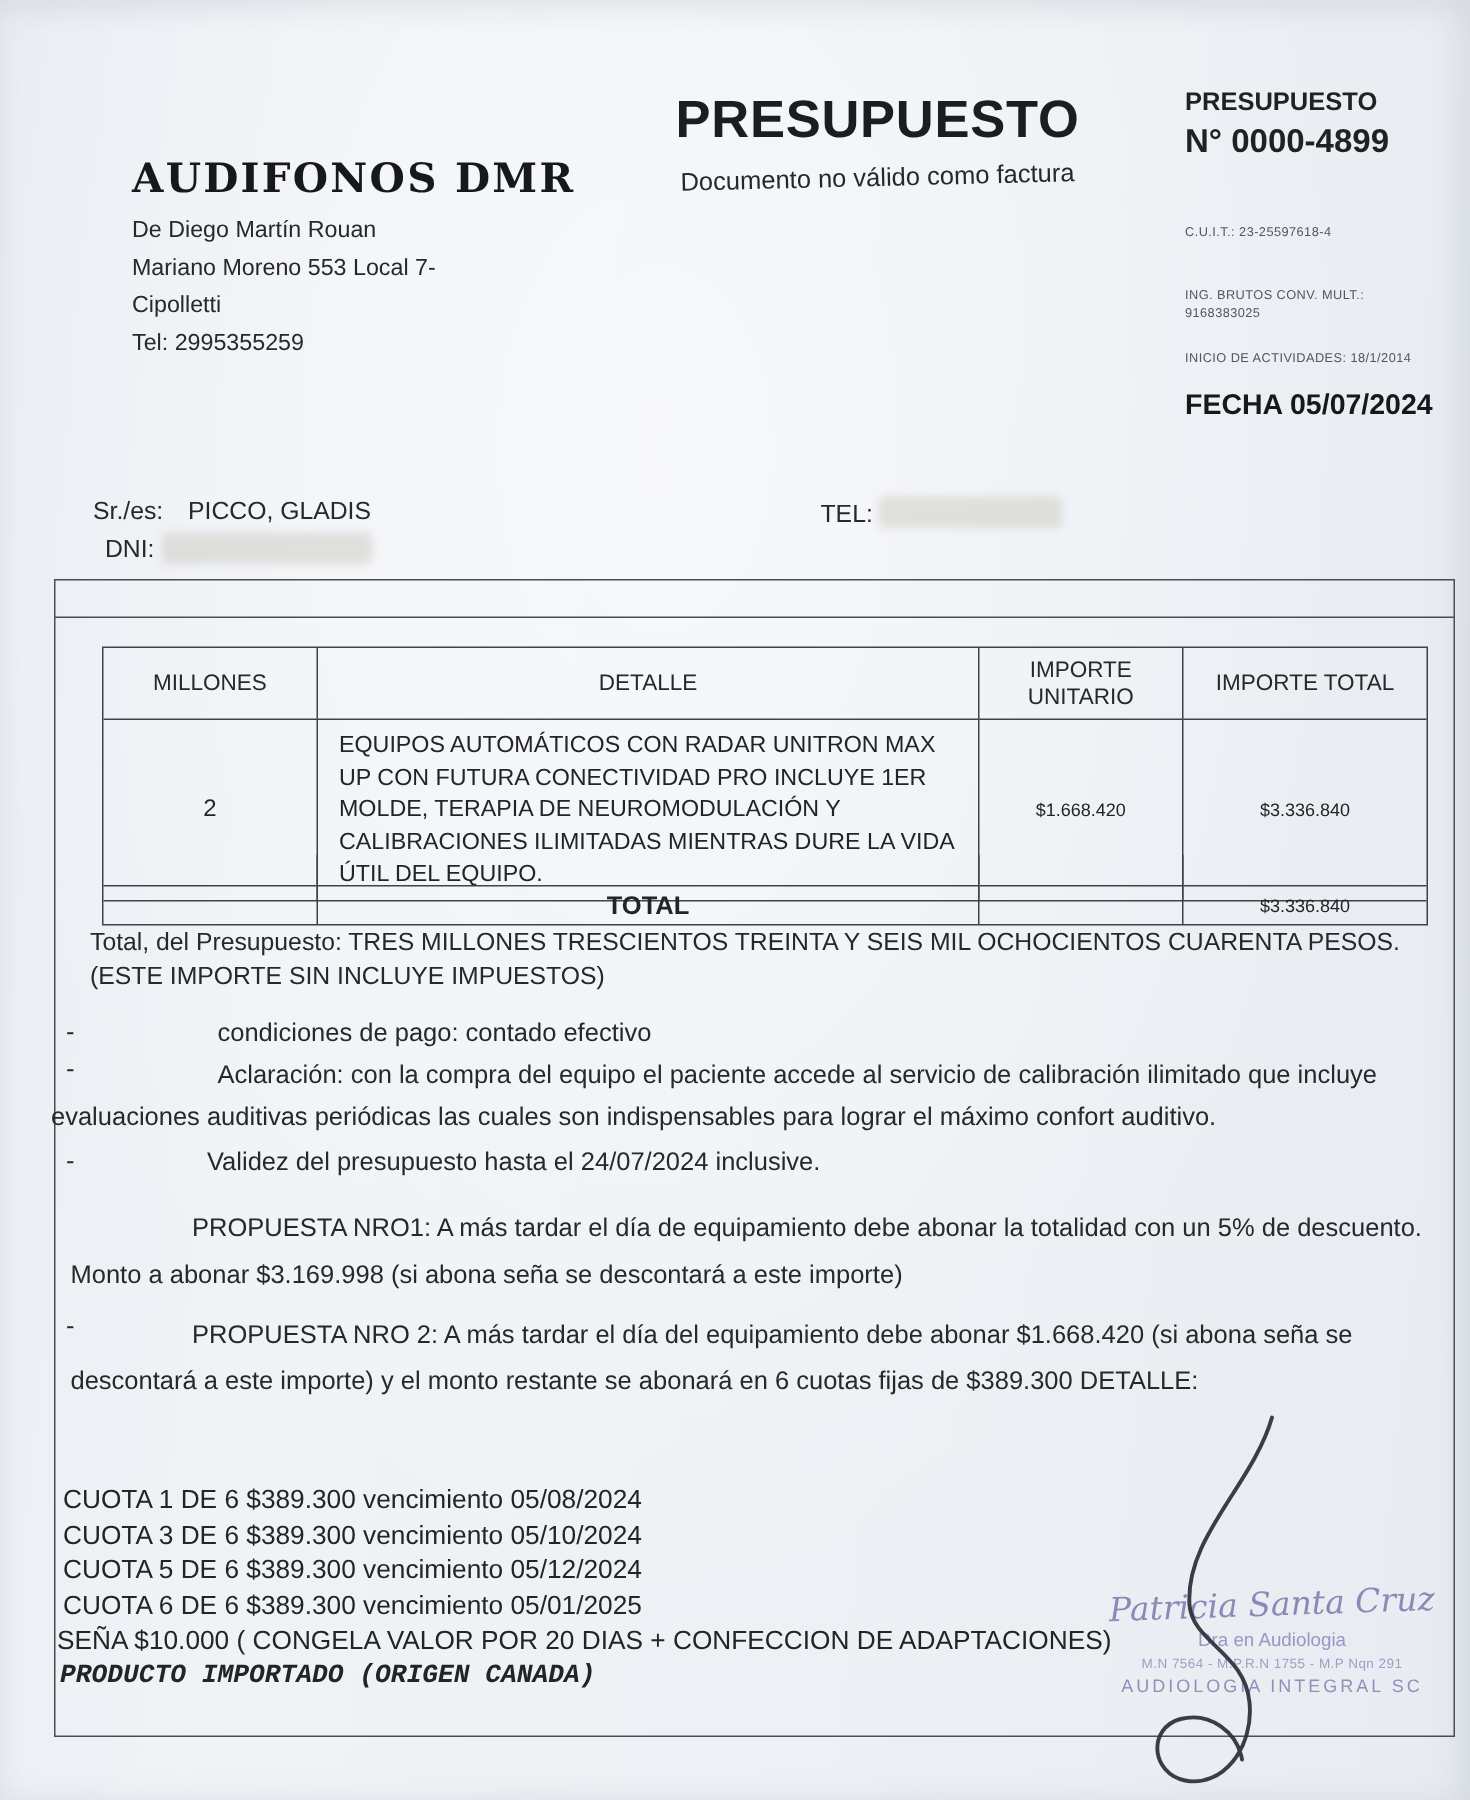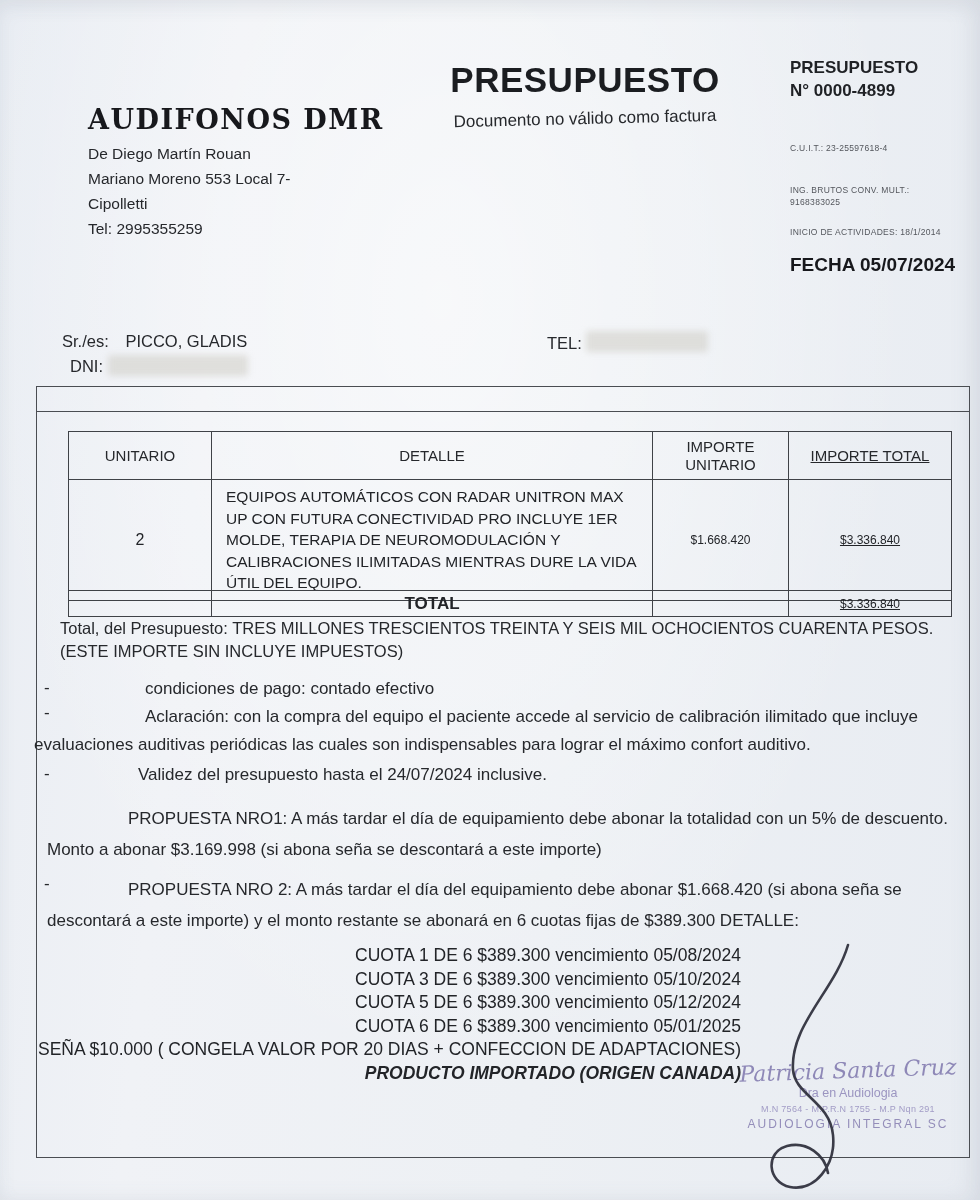--- a/index.html
+++ b/index.html
@@ -13,48 +13,48 @@
   }
   .scan { filter: blur(0.25px); }
   .abs { position:absolute; }
 
   
   .company-name { font-family:"DejaVu Serif", serif; font-weight:700; font-size:27px; letter-spacing:1.5px; color:#17181c; }
   .company-line { font-size:15.5px; line-height:25px; color:#26282c; }
   .doc-title { font-size:35px; font-weight:700; letter-spacing:0.5px; color:#1b1d21; text-align:center; }
   .doc-subtitle { font-size:17px; text-align:center; transform:rotate(-1.4deg); color:#26282c; }
   .meta-big { font-size:17px; font-weight:600; color:#1f2125; }
-  .meta-num { font-size:17px; font-weight:600; color:#1f2125; }
+  .meta-num { font-size:22px; font-weight:600; color:#1f2125; }
   .meta-small { font-size:8.5px; letter-spacing:0.3px; color:#53565c; }
   .meta-fecha { font-size:19px; font-weight:600; color:#17181c; }
 
   
   .client-text { font-size:16.5px; color:#26282c; }
   .redaction { background:rgba(206,204,196,0.55); filter:blur(3px); border-radius:3px; }
 
   
   .outer-box { border:1.6px solid #4a4d52; }
   .outer-band { position:absolute; left:-1px; right:-1px; top:24px; border-top:1.5px solid #4a4d52; }
   .itable { position:absolute; left:31px; top:44px; width:882px; border:1.4px solid #3f4247; background:transparent; }
   .tr { display:grid; grid-template-columns:143px 441px 136px 162px; }
   .tr > div { border-right:1.3px solid #3f4247; border-bottom:1.3px solid #3f4247; display:flex; align-items:center; justify-content:center; text-align:center; }
-  .tr > div:last-child { border-right:none;text-decoration:underline; }
+  .tr > div:last-child { border-right:none; }
   .tr.last > div { border-bottom:none; }
   .th { font-size:15px; color:#26282c; line-height:18px; }
   .cell-detalle-text { text-align:left !important; justify-content:flex-start !important; }
   .detalle-p { font-size:15.5px; line-height:21.5px; padding:6px 12px 6px 14px; text-align:left; color:#222428; }
   .money { font-size:12px; color:#222428; }
   .qty { font-size:16px; color:#222428; }
   .total-label { font-size:17px; color:#222428;font-weight:bold; }
 
   
   .p { font-size:17px; color:#26282c; }
   .dash { position:absolute; font-size:17px; color:#26282c; }
   .hang { line-height:28px; }
-  .bold-italic { font-weight:700; font-style:italic; }
+  .bold-italic { font-weight:700; font-style:italic;font-family:Liberation Mono, monospace; }
   .cuota-line { font-size:17.5px; line-height:23.6px; white-space:nowrap; color:#222428; }
 
   
   .stamp { text-align:center; }
   .stamp-name { font-family:"DejaVu Serif", serif; font-style:italic; font-size:22px; transform:rotate(-2deg); }
   .stamp-title { font-size:12.5px; margin-top:3px; }
   .stamp-license { font-size:9px; margin-top:4px; letter-spacing:0.3px; }
   .stamp-org { font-size:12px; margin-top:3px; letter-spacing:2px; }
 </style>
 </head>
@@ -95,21 +95,21 @@
     <div class="abs client-text" style="left:547px; top:334px;">TEL:</div>
     <div class="abs redaction" style="left:586px; top:331px; width:122px; height:21px;"></div>
     <div class="abs client-text" style="left:70px; top:357px;">DNI:</div>
     <div class="abs redaction" style="left:108px; top:355px; width:140px; height:21px;"></div>
 
     <div class="abs outer-box" style="left:36px; top:386px; width:932px; height:770px;">
       <div class="outer-band"></div>
 
       <div class="itable">
         <div class="tr" style="height:48px;">
-          <div class="th">UNITARIO</div>
+          <div class="th">MILLONES</div>
           <div class="th">DETALLE</div>
           <div class="th" style="padding:0 10px;">IMPORTE UNITARIO</div>
           <div class="th">IMPORTE TOTAL</div>
         </div>
         <div class="tr" style="height:90px;">
           <div class="qty">2</div>
           <div class="cell-detalle-text">
             <div class="detalle-p">EQUIPOS AUTOMÁTICOS CON RADAR UNITRON MAX UP CON FUTURA CONECTIVIDAD PRO INCLUYE 1ER MOLDE, TERAPIA DE NEUROMODULACIÓN Y CALIBRACIONES ILIMITADAS MIENTRAS DURE LA VIDA ÚTIL DEL EQUIPO.</div>
           </div>
           <div class="money">$1.668.420</div>
@@ -141,21 +141,21 @@
 
     <span class="dash" style="left:44px; top:764px;">-</span>
     <div class="abs p" style="left:138px; top:765px;">Validez del presupuesto hasta el 24/07/2024 inclusive.</div>
 
     <div class="abs p" style="left:128px; top:809px; width:840px;">PROPUESTA NRO1: A más tardar el día de equipamiento debe abonar la totalidad con un 5% de descuento.</div>
     <div class="abs p" style="left:47px; top:840px; width:860px;">Monto a abonar $3.169.998 (si abona seña se descontará a este importe)</div>
 
     <span class="dash" style="left:44px; top:874px;">-</span>
     <div class="abs p" style="left:47px; top:874px; width:918px; text-indent:81px; line-height:31px;">PROPUESTA NRO 2: A más tardar el día del equipamiento debe abonar $1.668.420 (si abona seña se descontará a este importe) y el monto restante se abonará en 6 cuotas fijas de $389.300 DETALLE:</div>
 
-    <div class="abs" style="left:42px; top:944px;text-align:right;">
+    <div class="abs" style="left:42px; top:988px;">
       <div class="cuota-line">CUOTA 1 DE 6 $389.300 vencimiento 05/08/2024</div>
       <div class="cuota-line">CUOTA 3 DE 6 $389.300 vencimiento 05/10/2024</div>
       <div class="cuota-line">CUOTA 5 DE 6 $389.300 vencimiento 05/12/2024</div>
       <div class="cuota-line">CUOTA 6 DE 6 $389.300 vencimiento 05/01/2025</div>
       <div class="cuota-line" style="margin-left:-4px;">SEÑA $10.000 ( CONGELA VALOR POR 20 DIAS + CONFECCION DE ADAPTACIONES)</div>
       <div class="cuota-line bold-italic" style="margin-left:-2px;">PRODUCTO IMPORTADO (ORIGEN CANADA)</div>
     </div>
 
     <div class="abs stamp" style="left:712px; top:1058px; width:272px; color:#8e88b7;">
       <div class="stamp-name">Patricia Santa Cruz</div>

